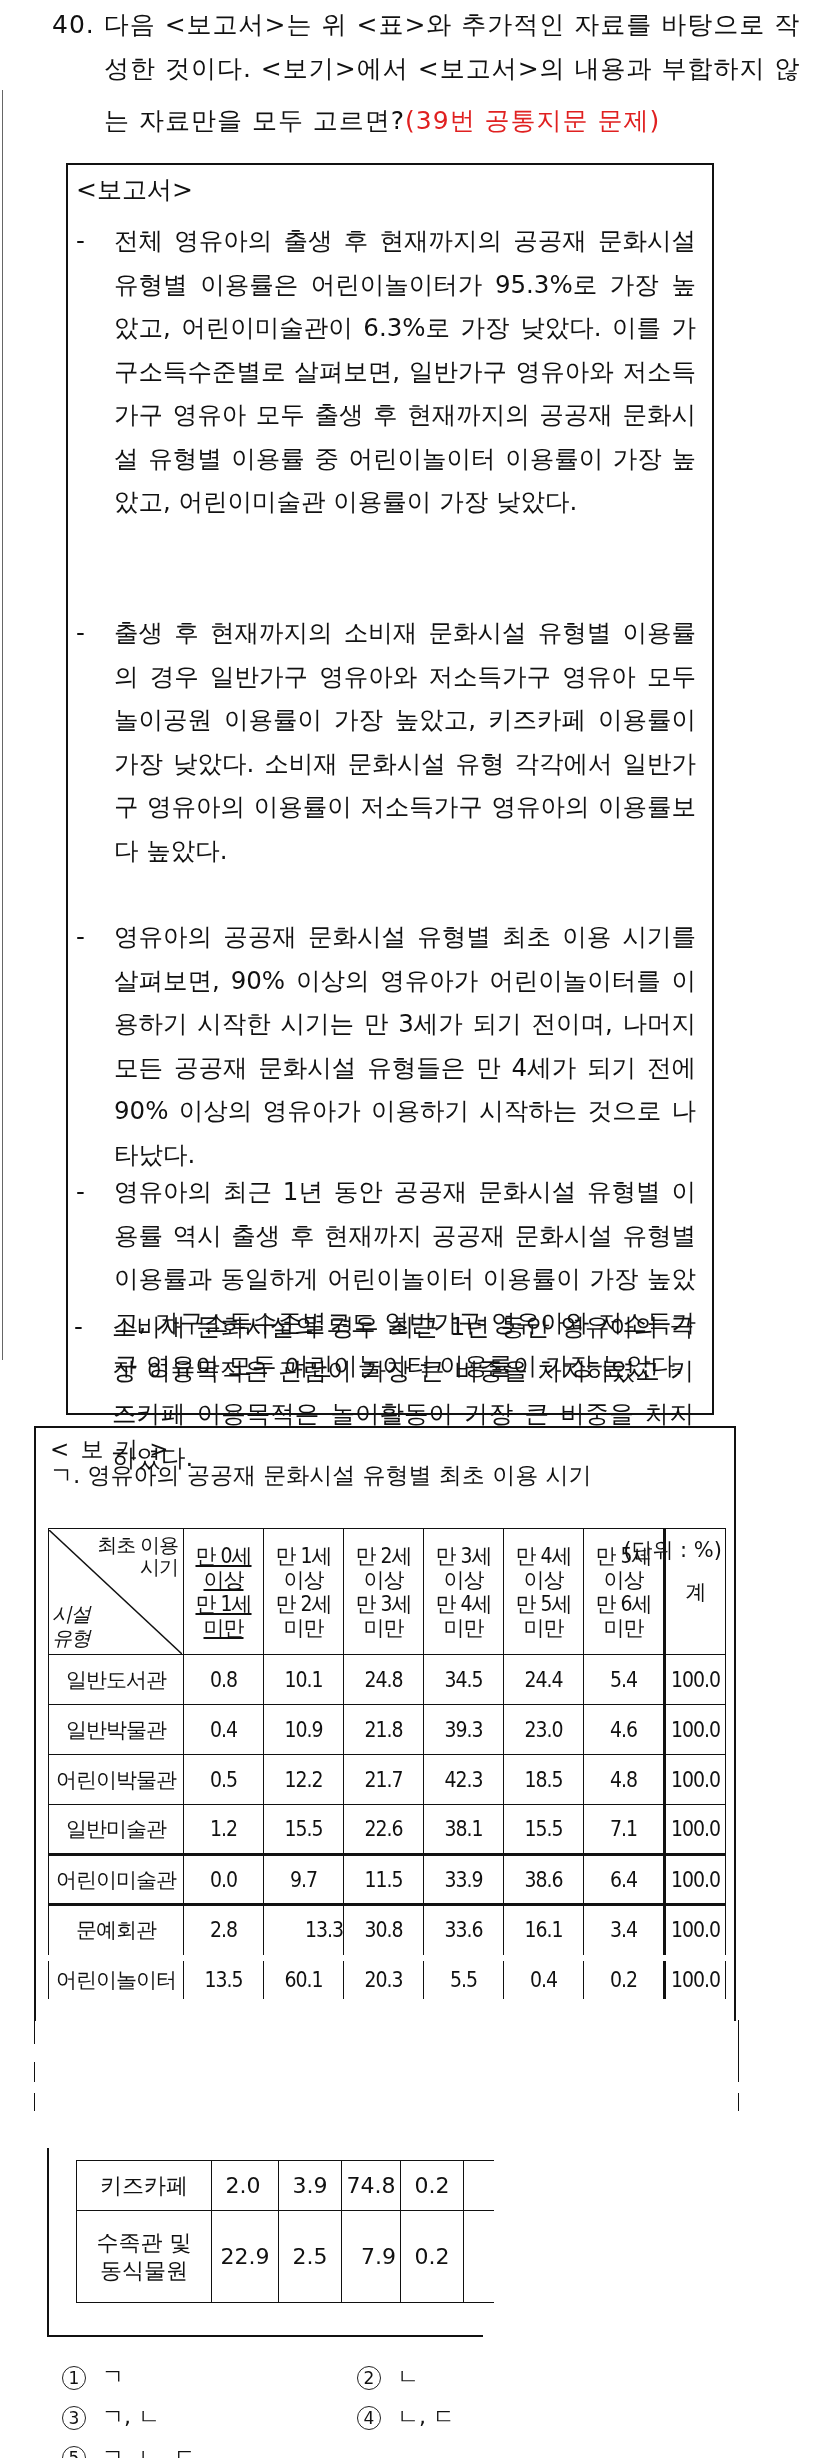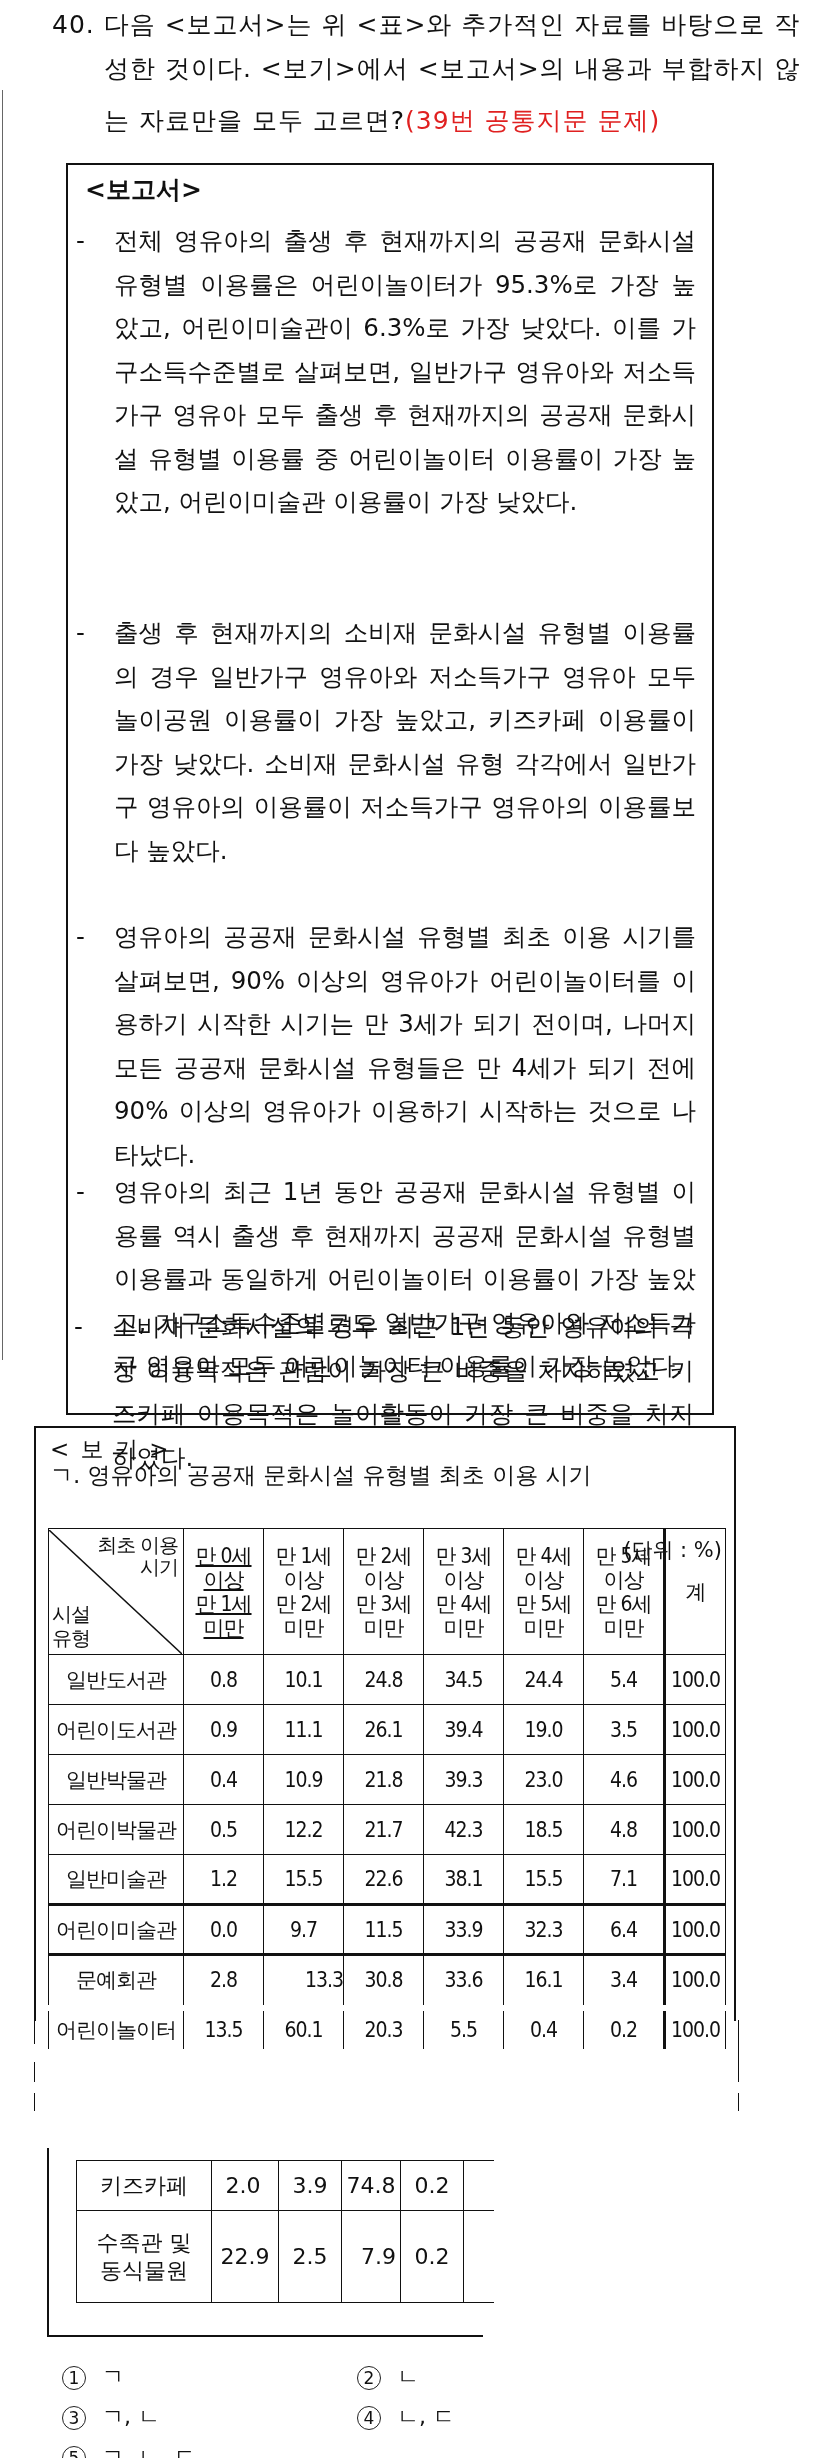--- a/index.html
+++ b/index.html
@@ -4,36 +4,36 @@
 <style>
   html, body { margin:0; padding:0; background:#ffffff; }
   body { width:826px; height:2458px; position:relative; overflow:hidden;
          font-family:"DejaVu Sans", "Liberation Sans", sans-serif; color:#111; }
   .abs { position:absolute; }
   .q-line { position:absolute; font-size:25px; letter-spacing:1px; white-space:nowrap;margin-left:32px; }
   .red { color:#e02020; }
   .left-rule { position:absolute; left:2px; width:1px; background:#666; }
   .report-box { position:absolute; left:66px; top:163px; width:648px; height:1252px;
                 border:2px solid #111; box-sizing:border-box; }
-  .report-title { position:absolute; left:17px; top:8px; font-size:25px;font-weight:bold; }
+  .report-title { position:absolute; left:8px; top:8px; font-size:25px; }
   .bullet { position:absolute; left:8px; width:620px; font-size:24.5px; line-height:43.5px; }
   .bullet .dash { position:absolute; left:0; top:0; }
   .bullet .txt { display:block; margin-left:38px; text-align:justify; text-align-last:left; }
   .bogi-box { position:absolute; left:34px; top:1426px; width:702px; height:595px;
               border:2px solid #111; border-bottom:none; box-sizing:border-box; }
   .bogi-title { position:absolute; left:14px; top:6px; font-size:23px; letter-spacing:2px; }
   .bogi-sub { position:absolute; left:14px; top:32px; font-size:23px; }
   .unit { position:absolute; right:12px; top:72px; font-size:21px;margin-top:36px; }
   table.t1 { position:absolute; left:48px; top:1528px; border-collapse:collapse; }
   table.t1 td { border:1.5px solid #111; text-align:center; font-size:21px; padding:0;
                 font-family:"DejaVu Sans Condensed","DejaVu Sans", sans-serif; letter-spacing:-1px; }
   .diag { position:relative; width:133px; height:124px; overflow:hidden; }
   .diag svg { position:absolute; left:0; top:0; }
   .diag .tr { position:absolute; right:4px; top:4px; text-align:right; font-size:20px; line-height:22px; }
-  .diag .bl { position:absolute; left:3px; bottom:4px; font-size:20px; line-height:24px; text-align:left; }
+  .diag .bl { position:absolute; left:3px; bottom:4px; font-size:20px; line-height:24px; text-align:left;font-style:italic; }
   .hdr { font-size:19px; line-height:24px; }
   .outer-rule { position:absolute; width:1px; background:#111; }
   .bottom-frame { position:absolute; left:47px; top:2148px; width:434px; height:187px;
                   border-left:2px solid #111; border-bottom:2px solid #111; }
   table.t2 { position:absolute; left:76px; top:2160px; border-collapse:collapse; }
   table.t2 td { border:1.5px solid #111; font-size:22px; text-align:center; padding:0; }
   .choice { position:absolute; font-size:22px; white-space:nowrap; }
   .circ { display:inline-block; width:22px; height:22px; border:1px solid #222; border-radius:50%;
           font-size:17px; line-height:22px; text-align:center; margin-right:16px; vertical-align:middle; }
 </style>
@@ -142,30 +142,20 @@
     <td>일반도서관</td>
     <td>0.8</td>
     <td>10.1</td>
     <td>24.8</td>
     <td>34.5</td>
     <td>24.4</td>
     <td>5.4</td>
     <td style="border-left:3px solid #111;">100.0</td>
   </tr>
   <tr style="height:50px;">
-    <td>어린이도서관</td>
-    <td>0.9</td>
-    <td>11.1</td>
-    <td>26.1</td>
-    <td>39.4</td>
-    <td>19.0</td>
-    <td>3.5</td>
-    <td style="border-left:3px solid #111;">100.0</td>
-  </tr>
-  <tr style="height:50px;">
     <td>일반박물관</td>
     <td>0.4</td>
     <td>10.9</td>
     <td>21.8</td>
     <td>39.3</td>
     <td>23.0</td>
     <td>4.6</td>
     <td style="border-left:3px solid #111;">100.0</td>
   </tr>
   <tr style="height:50px;">
@@ -187,21 +177,21 @@
     <td>15.5</td>
     <td>7.1</td>
     <td style="border-left:3px solid #111;">100.0</td>
   </tr>
   <tr style="height:50px; border-top:3px solid #111;">
     <td>어린이미술관</td>
     <td>0.0</td>
     <td>9.7</td>
     <td>11.5</td>
     <td>33.9</td>
-    <td>32.3</td>
+    <td>38.6</td>
     <td>6.4</td>
     <td style="border-left:3px solid #111;">100.0</td>
   </tr>
   <tr style="height:50px; border-top:3px solid #111;margin-top:41px;">
     <td style="border-bottom:none;">문예회관</td>
     <td style="border-bottom:none;">2.8</td>
     <td style="border-bottom:none;text-align:right;">13.3</td>
     <td style="border-bottom:none;">30.8</td>
     <td style="border-bottom:none;">33.6</td>
     <td style="border-bottom:none;">16.1</td>

